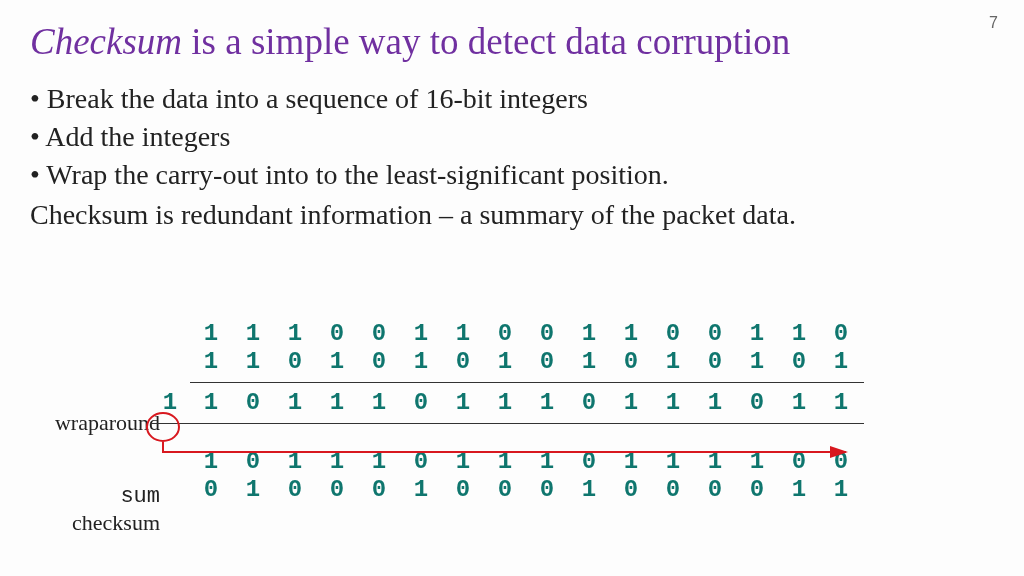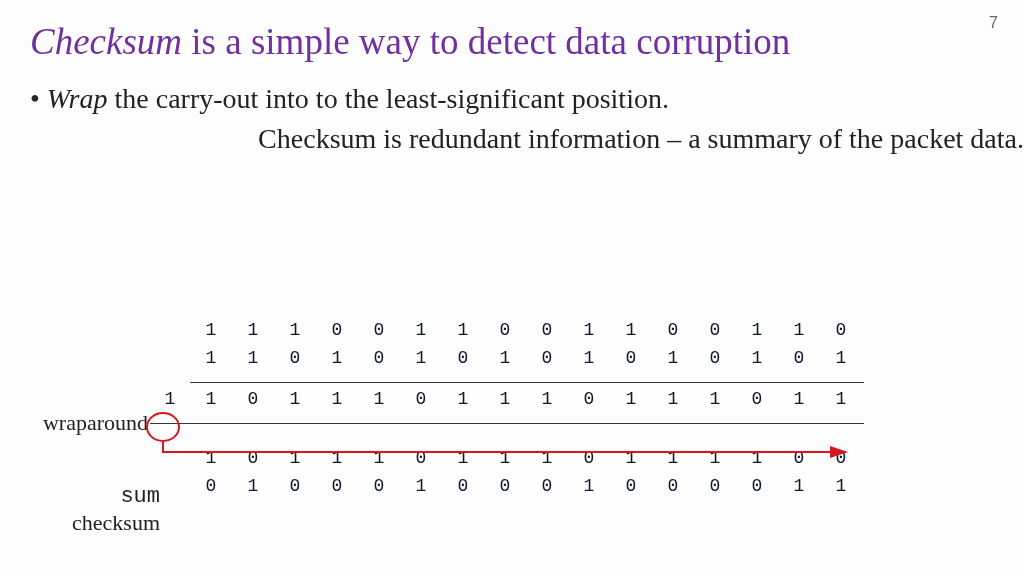--- a/index.html
+++ b/index.html
@@ -32,52 +32,51 @@
       padding: 4px 30px 0 30px;
     }
     .bullet {
       font-size: 28px;
       color: #222;
       margin: 6px 0;
     }
     .bullet::before {
       content: "• ";
     }
-    .em { font-style: italic; }
+    .em { }
     .summary {
       font-size: 28px;
       color: #222;
       margin: 8px 0 0 30px;
-      text-align: right;
     }
     .calc-area {
       position: absolute;
       left: 30px;
       top: 320px;
       width: 960px;
     }
     .label-col {
       position: absolute;
       left: 0;
       width: 130px;
       text-align: right;
       font-size: 22px;
       color: #222;
     }
-    .lbl-wrap { position: absolute; top: 90px; right: 12px; }
+    .lbl-wrap { position: absolute; top: 90px; right: 0; }
     .lbl-sum { position: absolute; top: 164px; right: 0; font-family: Liberation Mono, monospace; }
     .lbl-checksum { position: absolute; top: 190px; right: 0; }
     .bits-table {
       position: absolute;
       left: 160px;
       top: 0;
       font-family: "Courier New", monospace;
-      font-size: 18px;
-      font-weight: normal;
-      color: #0f172a;
+      font-size: 24px;
+      font-weight: bold;
+      color: #0f766e;
     }
     .bit-row {
       white-space: nowrap;
       height: 28px;
     }
     .bit {
       display: inline-block;
       width: 42px;
       text-align: center;
     }
@@ -112,20 +111,22 @@
 </head>
 <body>
 
 <div class="page-number">7</div>
 
 <h1 class="title">
   <span class="title-italic">Checksum</span><span> is a simple way to detect data corruption</span>
 </h1>
 
 <div class="bullets">
+  <div class="bullet">Break the data into a sequence of 16-bit integers</div>
+  <div class="bullet">Add the integers</div>
   <div class="bullet"><span class="em">Wrap</span><span> the carry-out into to the least-significant position.</span></div>
 </div>
 
 <div class="summary">Checksum is redundant information – a summary of the packet data.</div>
 
 <div class="calc-area">
   <div class="label-col">
     <div class="lbl-wrap">wraparound</div>
     <div class="lbl-sum">sum</div>
     <div class="lbl-checksum">checksum</div>

